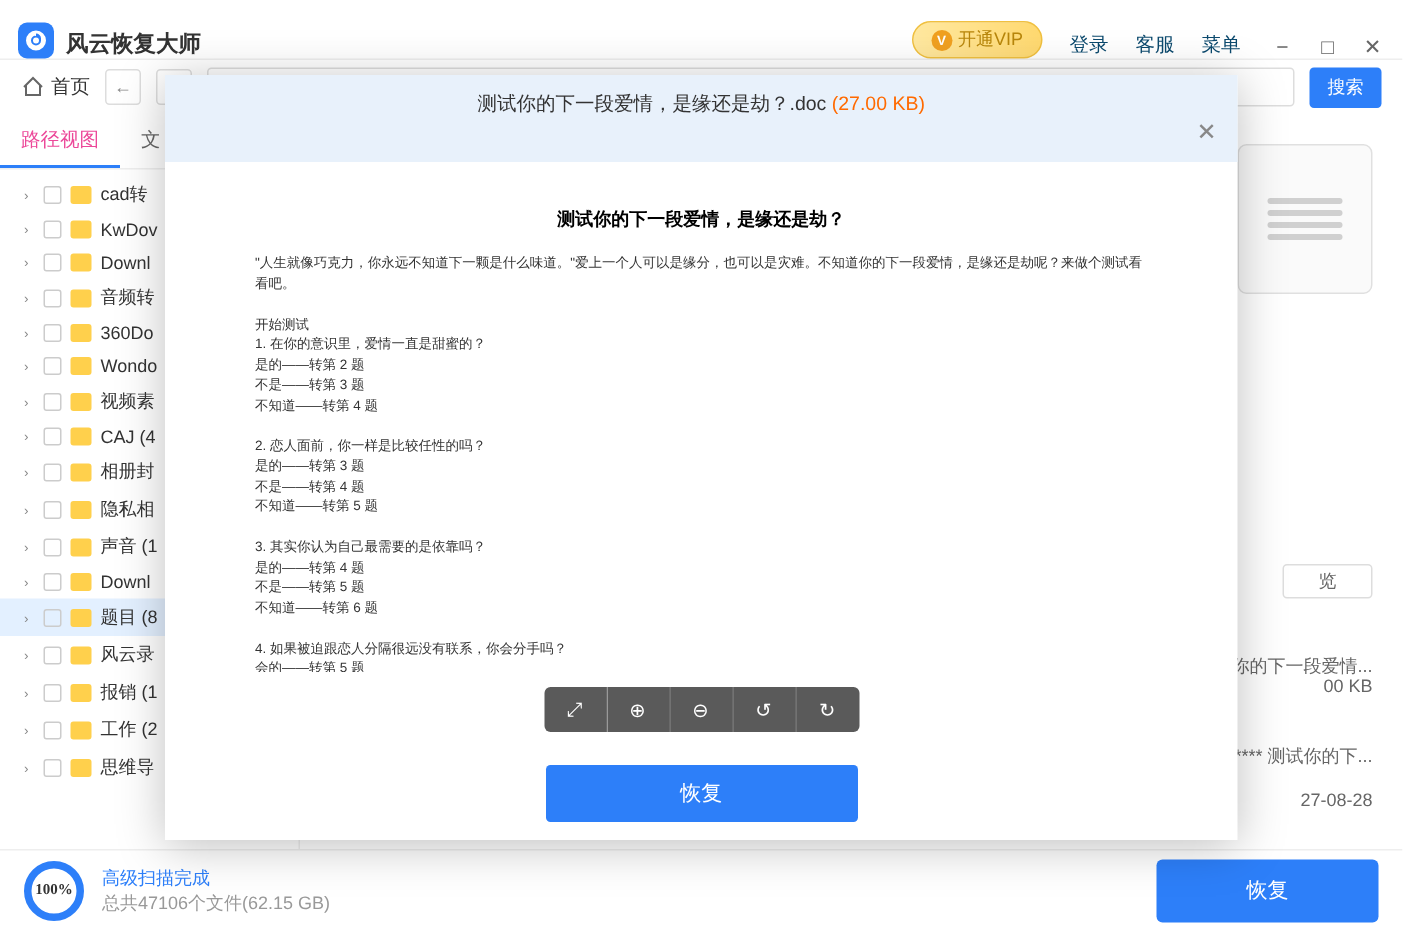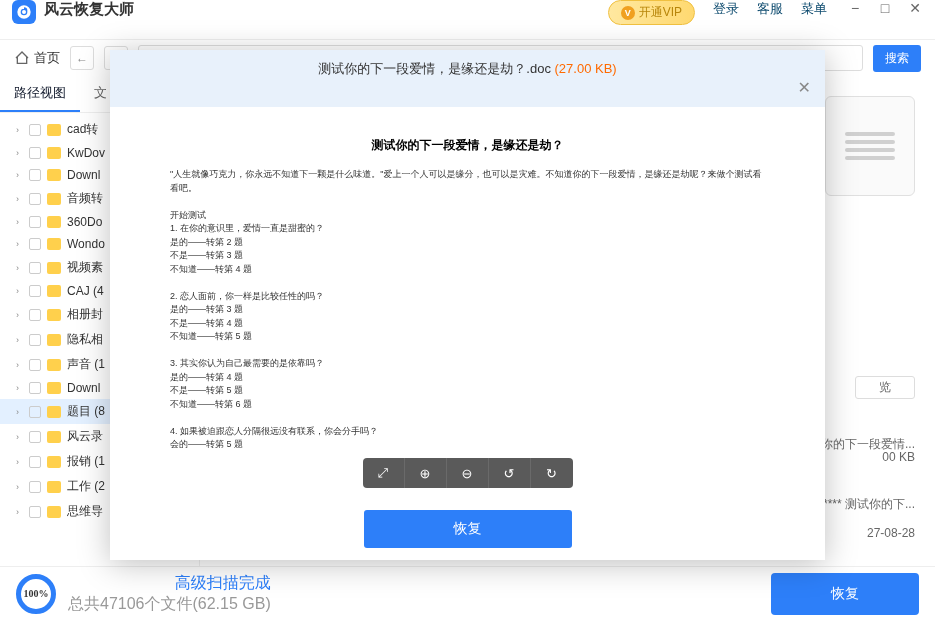--- a/index.html
+++ b/index.html
@@ -1,18 +1,18 @@
 <!DOCTYPE html>
 <html><head>
 <meta charset="utf-8">
 <style>
 * { margin: 0; padding: 0; box-sizing: border-box; font-family: "Microsoft YaHei", sans-serif; }
 body { width: 935px; height: 620px; background: #fff; overflow: hidden; position: relative; }
 
-.titlebar { height: 40px; display: flex; align-items: flex-start; padding: 0 12px; border-bottom: 1px solid #eee; }
+.titlebar { height: 40px; display: flex; align-items: flex-end; padding: 0 12px; border-bottom: 1px solid #eee; }
 .app-logo { width: 24px; height: 24px; background: #2d7ff9; border-radius: 6px; display: flex; align-items: center; justify-content: center; margin-right: 8px; }
 .app-logo svg { width: 16px; height: 16px; fill: #fff; }
 .app-name { font-size: 15px; font-weight: bold; color: #333; }
 .titlebar-spacer { flex: 1; }
 .vip-btn { background: linear-gradient(90deg, #ffe8a0, #ffd970); color: #b8860b; border: 1px solid #f0c040; border-radius: 15px; padding: 3px 12px; font-size: 12px; display: flex; align-items: center; gap: 4px; cursor: pointer; }
 .vip-icon { width: 14px; height: 14px; background: #f0a020; border-radius: 50%; color: #fff; display: flex; align-items: center; justify-content: center; font-size: 9px; font-weight: bold; }
 .titlebar-link { font-size: 13px; color: #0c4a6e; margin-left: 18px; cursor: pointer; }
 .window-controls { display: flex; gap: 14px; margin-left: 20px; }
 .window-btn { width: 16px; height: 16px; display: flex; align-items: center; justify-content: center; cursor: pointer; color: #666; font-size: 14px; }
 
@@ -20,21 +20,21 @@
 .home-btn { display: flex; align-items: center; gap: 4px; font-size: 13px; color: #333; cursor: pointer; }
 .home-icon { width: 16px; height: 16px; }
 .nav-btn { width: 24px; height: 24px; border: 1px solid #ddd; border-radius: 3px; display: flex; align-items: center; justify-content: center; cursor: pointer; color: #888; font-size: 12px; }
 .path-input { flex: 1; height: 26px; border: 1px solid #ddd; border-radius: 3px; padding: 0 8px; font-size: 12px; color: #999; }
 .search-btn { background: #2d7ff9; color: #fff; border: none; padding: 5px 12px; border-radius: 3px; font-size: 12px; cursor: pointer; }
 
 .main { display: flex; height: 490px; }
 .sidebar { width: 200px; border-right: 1px solid #eee; overflow: hidden; }
 .sidebar-tabs { display: flex; border-bottom: 1px solid #eee; }
 .sidebar-tab { padding: 8px 14px; font-size: 13px; color: #666; cursor: pointer; }
-.sidebar-tab.active { color: #0f172a; border-bottom: 2px solid #2d7ff9; }
+.sidebar-tab.active { color: #ec4899; border-bottom: 2px solid #2d7ff9; }
 .tree { padding: 4px 0; }
 .tree-item { display: flex; align-items: center; padding: 4px 8px 4px 16px; font-size: 12px; color: #333; cursor: pointer; }
 .tree-item.active { background: #e3f0ff; }
 .tree-arrow { width: 10px; color: #888; font-size: 9px; margin-right: 3px; }
 .tree-check { width: 12px; height: 12px; border: 1px solid #ccc; border-radius: 2px; margin-right: 6px; }
 .folder-icon { width: 14px; height: 12px; background: #ffd04c; border-radius: 2px; margin-right: 6px; }
 
 .content { flex: 1; position: relative; padding: 12px; }
 .file-thumb { position: absolute; right: 20px; top: 20px; width: 90px; }
 .file-card { width: 90px; height: 100px; border: 1px solid #e0e0e0; border-radius: 6px; background: #fafafa; display: flex; align-items: center; justify-content: center; }
@@ -42,21 +42,21 @@
 .file-lines div { height: 4px; background: #d0d0d0; margin: 4px 0; border-radius: 2px; }
 .detail-row { position: absolute; right: 20px; font-size: 12px; color: #666; }
 .detail-preview { top: 300px; width: 60px; border: 1px solid #ddd; padding: 2px 8px; text-align: center; border-radius: 3px; }
 .detail-l1 { top: 360px; }
 .detail-l2 { top: 374px; }
 .detail-l3 { top: 420px; }
 .detail-l4 { top: 450px; }
 
 .footer { height: 54px; display: flex; align-items: center; padding: 0 16px; border-top: 1px solid #eee; }
 .progress-circle { width: 40px; height: 40px; border: 5px solid #2d7ff9; border-radius: 50%; display: flex; align-items: center; justify-content: center; font-size: 10px; color: #333; font-weight: bold; margin-right: 12px; font-family: Liberation Serif, serif; }
-.scan-info { font-size: 16px; text-align: right; }
+.scan-info { font-size: 12px; }
 .scan-title { color: #2d7ff9; }
 .scan-sub { color: #999; }
 .footer-spacer { flex: 1; }
 .recover-btn-main { background: #2d7ff9; color: #fff; border: none; padding: 12px 60px; font-size: 14px; border-radius: 4px; cursor: pointer; }
 
 .modal-overlay { position: absolute; top: 50px; left: 110px; right: 110px; bottom: 60px; background: #fff; box-shadow: 0 4px 30px rgba(0,0,0,0.25); z-index: 100; display: flex; flex-direction: column; }
 .modal-header { background: #e8f1fb; padding: 10px 14px; display: flex; align-items: center; flex-direction: column; }
 .modal-title { font-size: 13px; color: #333; }
 .modal-size { color: #ff6a00; }
 .modal-close { margin-left: auto; color: #888; cursor: pointer; font-size: 16px; }

